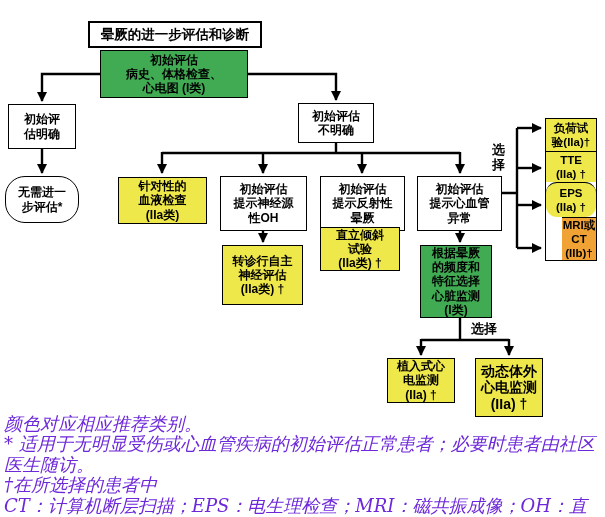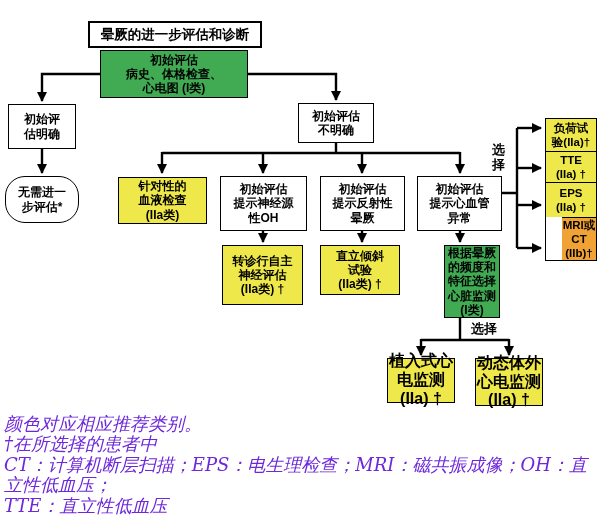--- a/index.html
+++ b/index.html
@@ -102,53 +102,54 @@
 晕厥</div>
 
   <div class="box" style="left:417px;top:176px;width:85px;height:55px;">初始评估
 提示心血管
 异常</div>
 
   <div class="box yellow" style="left:222px;top:245px;width:81px;height:60px;">转诊行自主
 神经评估
 (IIa类) †</div>
 
-  <div class="box yellow" style="left:320px;top:245px;width:80px;height:50px;">直立倾斜
+  <div class="box yellow" style="left:320px;top:227px;width:80px;height:44px;">直立倾斜
 试验
 (IIa类) †</div>
 
-  <div class="box green" style="left:444px;top:245px;width:56px;height:73px;font-size:12px;">根据晕厥
+  <div class="box green" style="left:420px;top:245px;width:72px;height:73px;font-size:12px;">根据晕厥
 的频度和
 特征选择
 心脏监测
 (I类)</div>
 
-  <div class="box yellow" style="left:387px;top:358px;width:68px;height:45px;font-size:16px;">植入式心
+  <div class="box yellow" style="left:387px;top:358px;width:68px;height:45px;font-size:12px;">植入式心
 电监测
 (IIa) †</div>
 
-  <div class="box yellow" style="left:475px;top:358px;width:68px;height:48px;font-size:16px;">动态体外
+  <div class="box yellow" style="left:475px;top:358px;width:68px;height:59px;font-size:14px;">动态体外
 心电监测
 (IIa) †</div>
 
   <div class="rightcol">
     <div class="cell yellow" style="height:34px;">负荷试
 验(IIa)†</div>
     <div class="cell yellow" style="height:33px;">TTE
 (IIa) †</div>
-    <div class="cell yellow" style="height:37px;">EPS
+    <div class="cell yellow" style="height:37px;border-radius:11px;">EPS
 (IIa) †</div>
     <div class="cell orange" style="flex:1;margin-left:16px;">MRI或
 CT (IIb)†</div>
   </div>
 
   <div class="select-label select-vert" style="left:491px;top:142px;width:15px;">选择</div>
 
   <div class="select-label" style="left:468px;top:321px;width:32px;">选择</div>
 
   <div class="footnotes">
     <div>颜色对应相应推荐类别。</div>
+    <div>* 适用于无明显受伤或心血管疾病的初始评估正常患者；必要时患者由社区医生随访。</div>
     <div>†在所选择的患者中</div>
     <div>CT：计算机断层扫描；EPS：电生理检查；MRI：磁共振成像；OH：直立性低血压；</div>
     <div>TTE：直立性低血压</div>
   </div>
 
 </div>
 
 </body></html>

